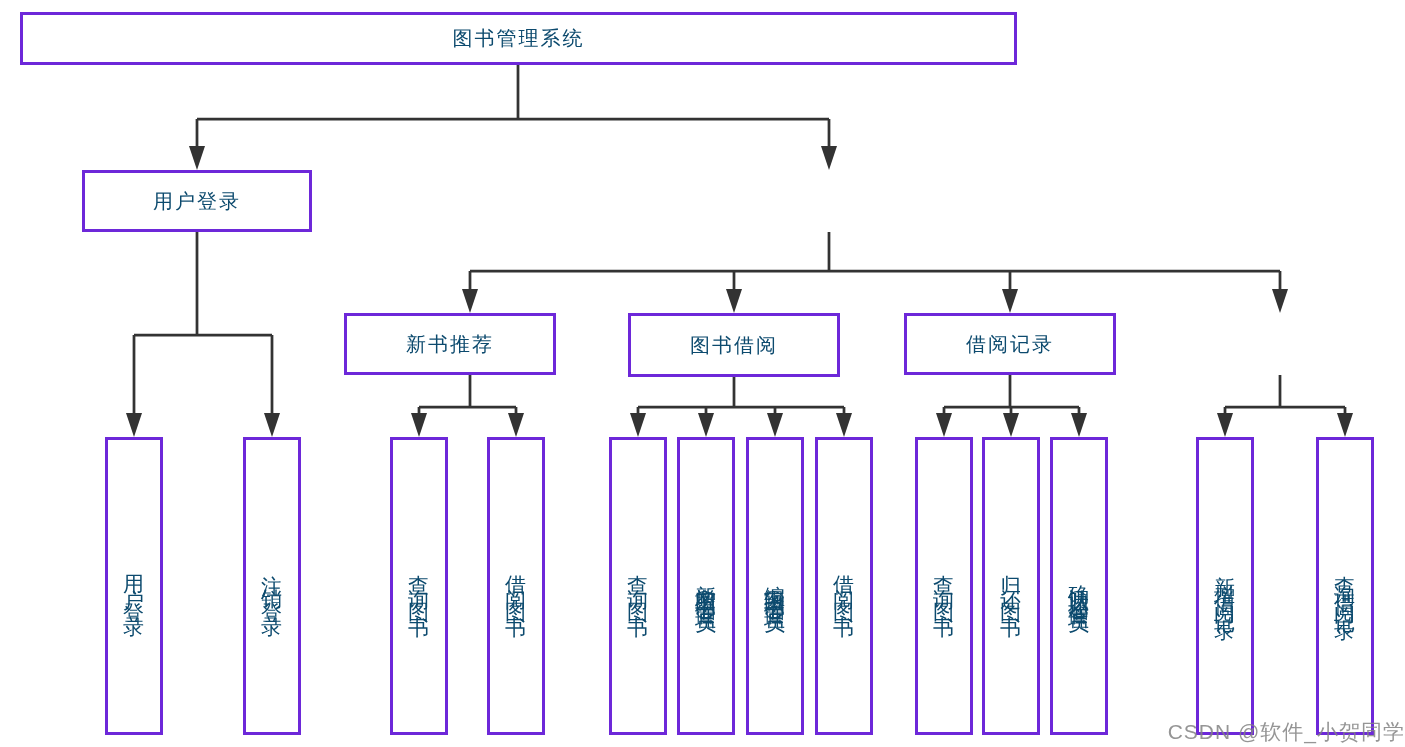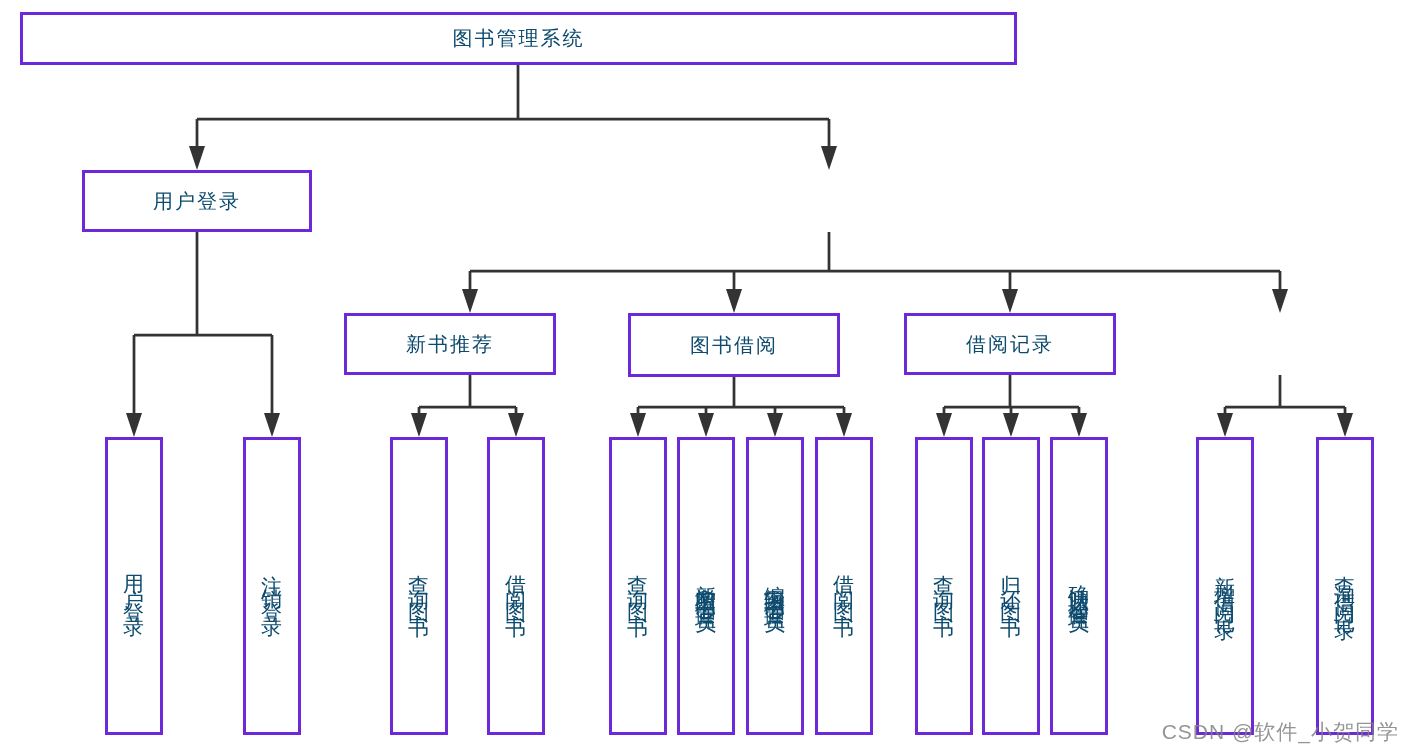--- a/index.html
+++ b/index.html
@@ -62,21 +62,21 @@
   .lf-6  { left: 746px; }
   .lf-7  { left: 815px; }
   .lf-8  { left: 915px; }
   .lf-9  { left: 982px; }
   .lf-10 { left: 1050px; }
   .lf-11 { left: 1196px; }
   .lf-12 { left: 1316px; }
 
   .watermark {
     position: absolute;
-    right: 6px;
+    right: 0;
     bottom: 1px;
     font-size: 21px;
     color: rgba(130, 130, 130, 0.85);
     white-space: nowrap;
     z-index: 5;
     letter-spacing: 1px;
     margin-left: 12px;
   }
 </style>
 </head>

